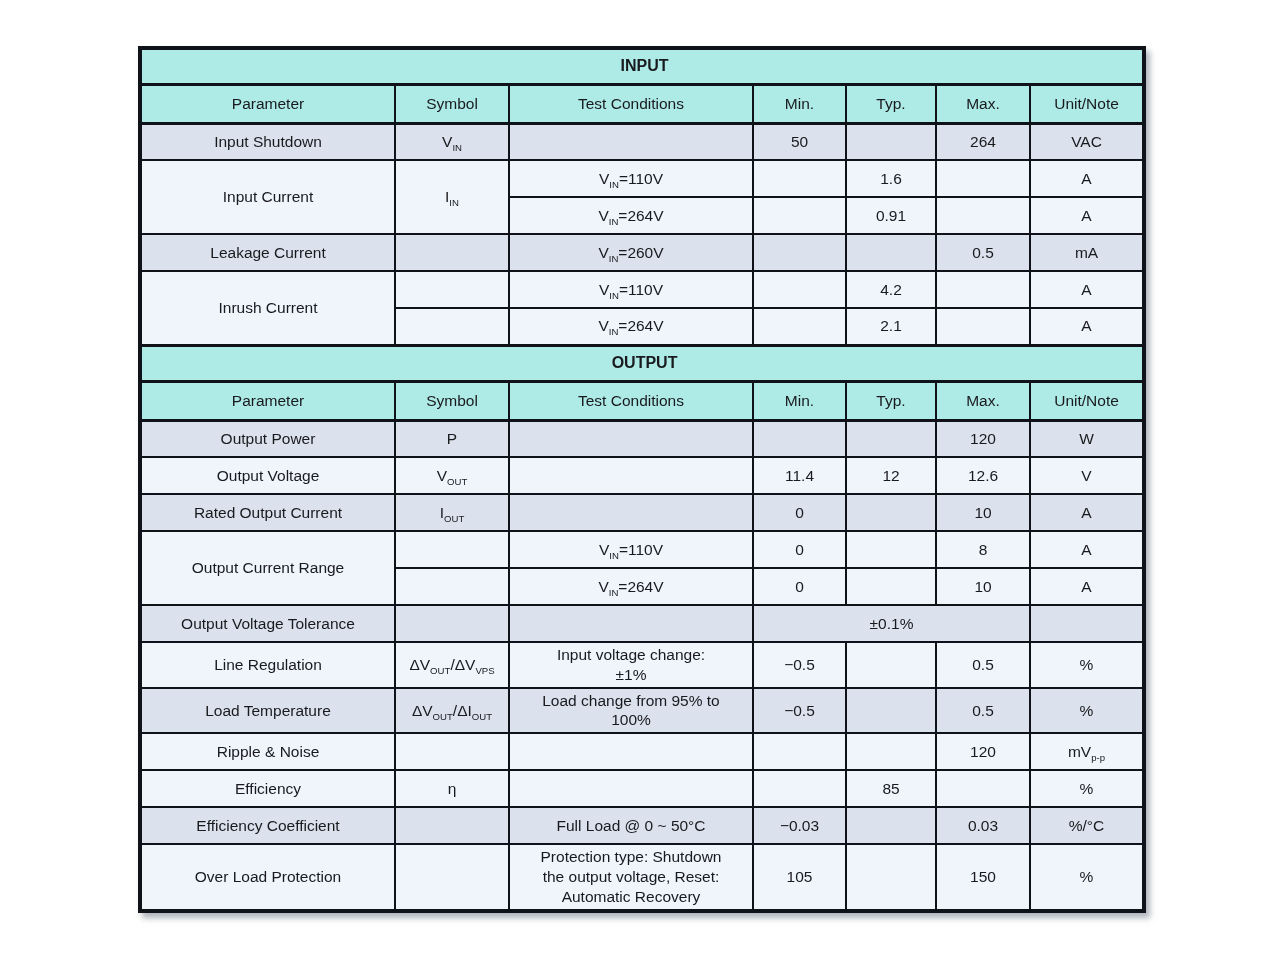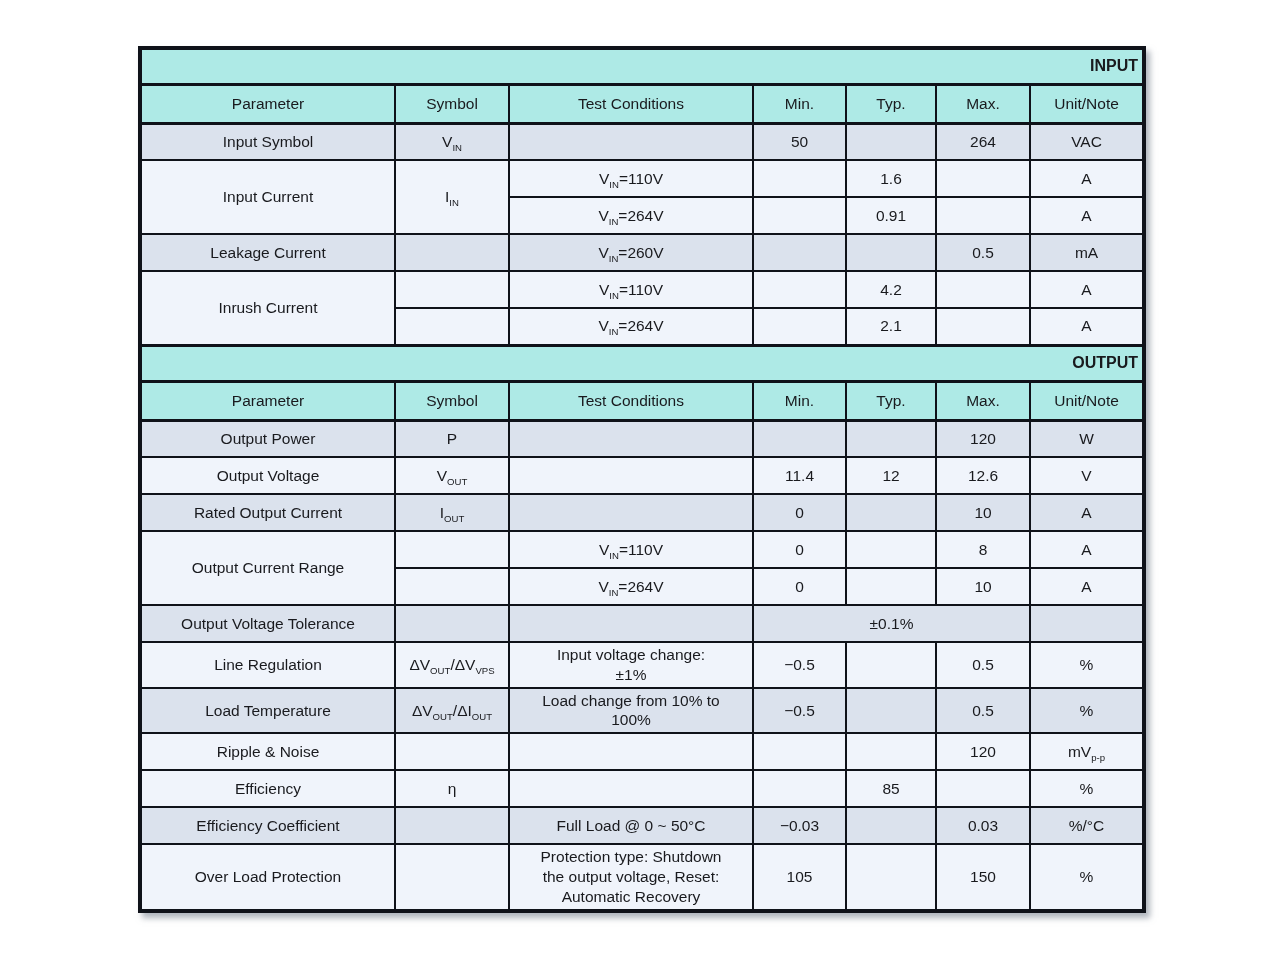--- a/index.html
+++ b/index.html
@@ -39,21 +39,21 @@
   col.c-symbol    { width: 114px; }
   col.c-test      { width: 244px; }
   col.c-min       { width: 93px; }
   col.c-typ       { width: 90px; }
   col.c-max       { width: 94px; }
   col.c-unit      { width: 114px; }
 
   tr.section-row { height: 36px; }
   tr.section-row td {
     font-weight: bold;
-    text-align: right;
+    text-align: center;
     padding-left: 9px;
     font-size: 16px;
     border-top-width: 3px;
     border-bottom-width: 3px;
   }
   tr.head-row { height: 39px; }
   tr.head-row td {
     font-weight: normal;
     border-bottom-width: 3px;
   }
@@ -87,21 +87,21 @@
         <tr class="head-row">
           <td>Parameter</td>
           <td>Symbol</td>
           <td>Test Conditions</td>
           <td>Min.</td>
           <td>Typ.</td>
           <td>Max.</td>
           <td>Unit/Note</td>
         </tr>
         <tr class="data-row row-gray">
-          <td>Input Symbol</td>
+          <td>Input Shutdown</td>
           <td><span>V</span><sub>IN</sub></td>
           <td></td>
           <td>50</td>
           <td></td>
           <td>264</td>
           <td>VAC</td>
         </tr>
         <tr class="data-row row-light">
           <td rowspan="2">Input Current</td>
           <td rowspan="2"><span>I</span><sub>IN</sub></td>
@@ -213,21 +213,21 @@
           <td>Input voltage change:
 ±1%</td>
           <td>−0.5</td>
           <td></td>
           <td>0.5</td>
           <td>%</td>
         </tr>
         <tr class="data-row row-gray">
           <td>Load Temperature</td>
           <td class="small-text"><span>ΔV</span><sub>OUT</sub><span>/ΔI</span><sub>OUT</sub></td>
-          <td>Load change from 10% to
+          <td>Load change from 95% to
 100%</td>
           <td>−0.5</td>
           <td></td>
           <td>0.5</td>
           <td>%</td>
         </tr>
         <tr class="data-row row-light">
           <td>Ripple &amp; Noise</td>
           <td></td>
           <td></td>

